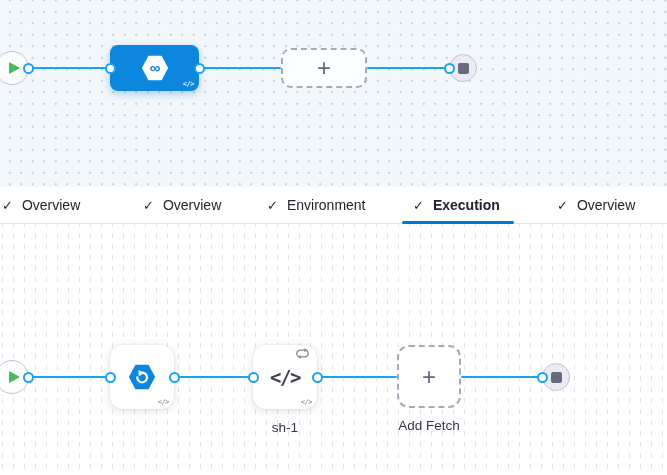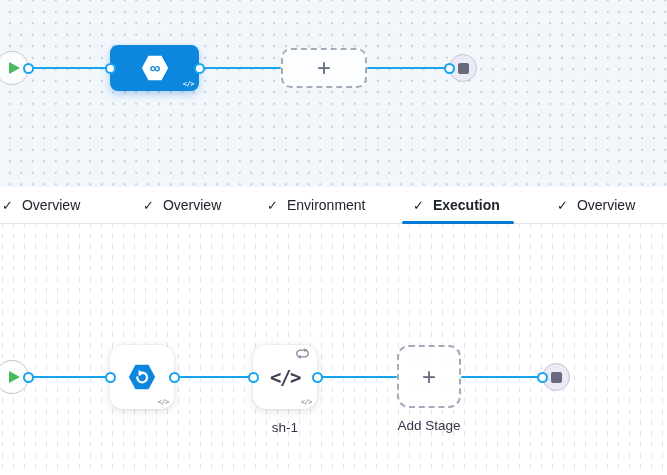--- a/index.html
+++ b/index.html
@@ -162,14 +162,14 @@
   <div class="dashed-box add-step">
     <span class="plus">+</span>
   </div>
 
   <div class="port" style="left:536.5px;top:147.5px"></div>
   <div class="round-node end" style="left:542px;top:139px">
     <div class="stop-sq"></div>
   </div>
 
   <div class="graph-label" style="left:243px;top:196px;width:84px">sh-1</div>
-  <div class="graph-label" style="left:387px;top:194px;width:84px">Add Stage</div>
+  <div class="graph-label" style="left:387px;top:194px;width:84px">Add Fetch</div>
 </div>
 
 </body></html>

